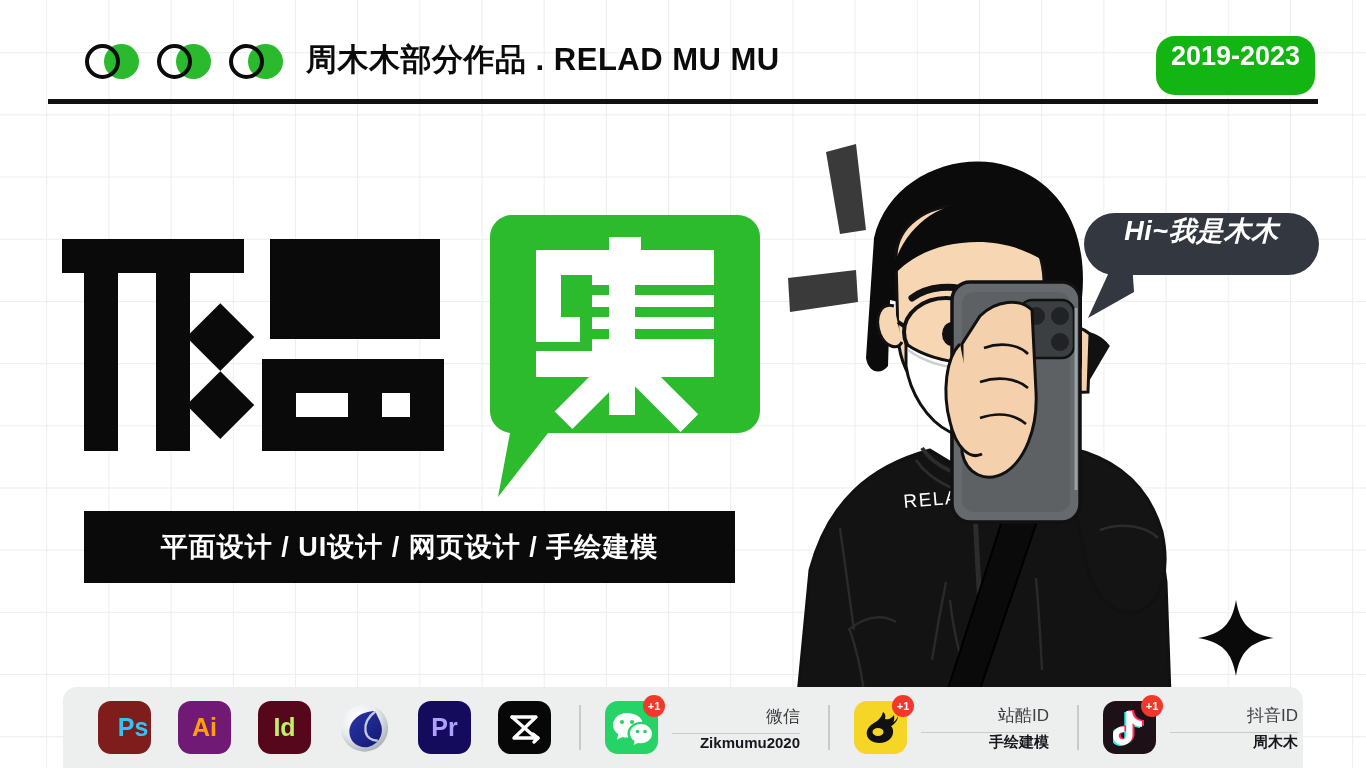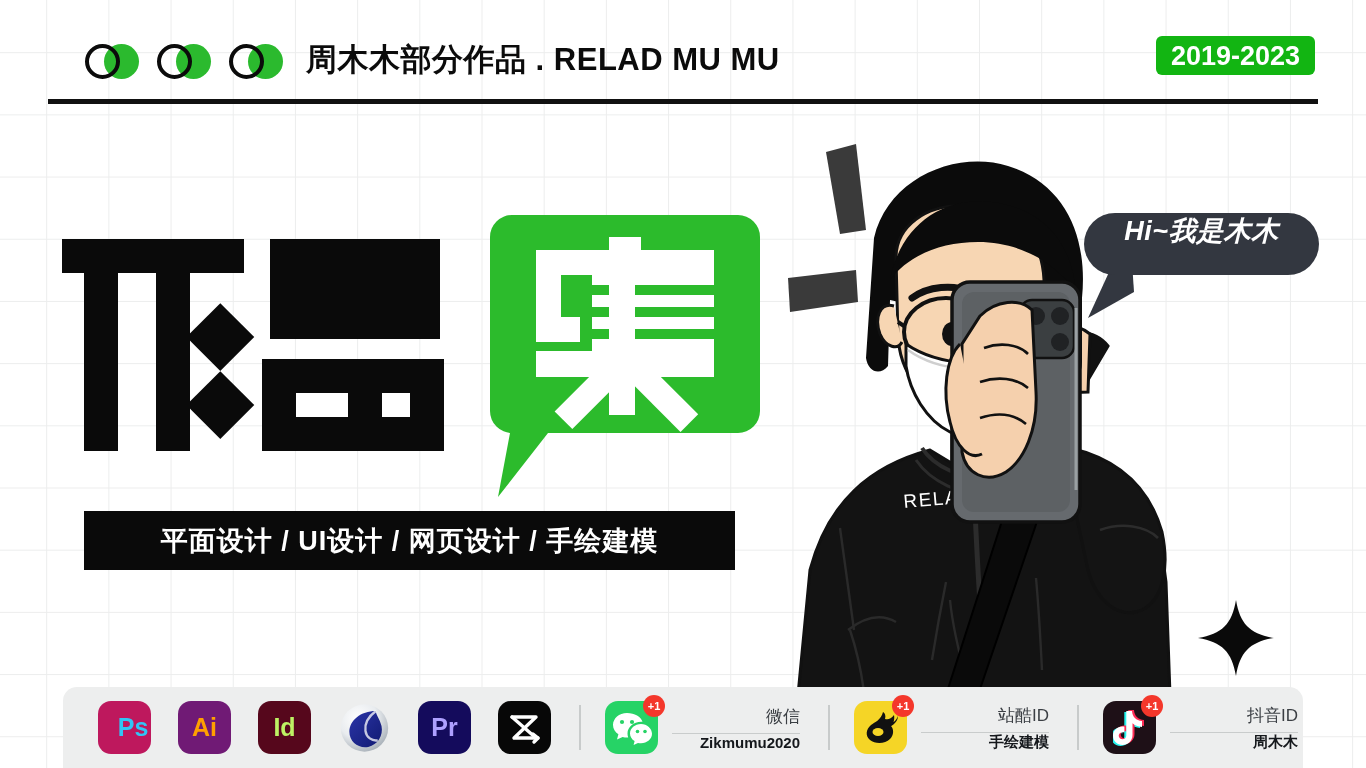--- a/index.html
+++ b/index.html
@@ -38,35 +38,35 @@
   #header-title {
     position:absolute; left:306px; top:39px;
     font-size:31px; font-weight:bold; color:#0b0b0b;
     letter-spacing:0.5px; white-space:nowrap;
     font-family:"Liberation Sans","DejaVu Sans",sans-serif;
   }
   #year-badge {
     position:absolute; right:51px; top:36px;
     background:#12b512; color:#ffffff;
     font-size:27px; font-weight:bold;
-    padding:5px 15px 3px 15px; border-radius:6px;
+    padding:5px 15px 23px 15px; border-radius:19px;
     letter-spacing:0px; white-space:nowrap;
   }
   #header-rule {
     position:absolute; left:48px; top:99px; width:1270px; height:5px;
     background:#111111;
   }
   
   #title-art {
     position:absolute; left:58px; top:215px; width:700px; height:290px; z-index:5;
   }
   #title-art svg { display:block; }
   #bubble-char { position:absolute; left:490px; top:215px; width:270px; height:280px; z-index:5; }
   #subtitle-bar {
-    position:absolute; left:84px; top:511px; width:651px; height:59px;
+    position:absolute; left:84px; top:511px; width:651px; height:72px;
     background:#0a0a0a; z-index:5;
     display:flex; align-items:center; justify-content:center;
   }
   #subtitle-bar span {
     color:#ffffff; font-size:27px; font-weight:bold; letter-spacing:1px;
     white-space:nowrap;
   }
   
   #hi-bubble {
     position:absolute; left:1084px; top:213px; width:235px; height:62px;
@@ -88,21 +88,21 @@
     position:absolute; left:63px; top:687px; width:1240px; height:81px;
     background:#edeeee; border-radius:14px 14px 0 0; z-index:10;
     display:flex; align-items:center;
   }
   .app-icon {
     width:53px; height:53px; border-radius:13px;
     display:flex; align-items:center; justify-content:center;
     font-size:25px; font-weight:bold; flex:none;
     margin-left:27px;
   }
-  #icon-ps { background:#be185d; color:#31c5f5; margin-left:35px;padding-left:17px; }
+  #icon-ps { background:#7f1d1d; color:#31c5f5; margin-left:35px;padding-left:17px; }
   #icon-ai { background:#701a75; color:#ffa000; }
   #icon-id { background:#56071c; color:#bef264;align-items:center; }
   #icon-c4d { background:transparent; }
   #icon-pr { background:#140b5c; color:#aea0ff; }
   #icon-cc { background:#070707; color:#ffffff; }
   .divider {
     width:2px; height:45px; background:#c8cbcb; flex:none; margin-left:28px;
   }
   .social { display:flex; align-items:center; flex:none; margin-left:24px; }
   .social-badge-wrap { position:relative; width:53px; height:53px; flex:none; }

